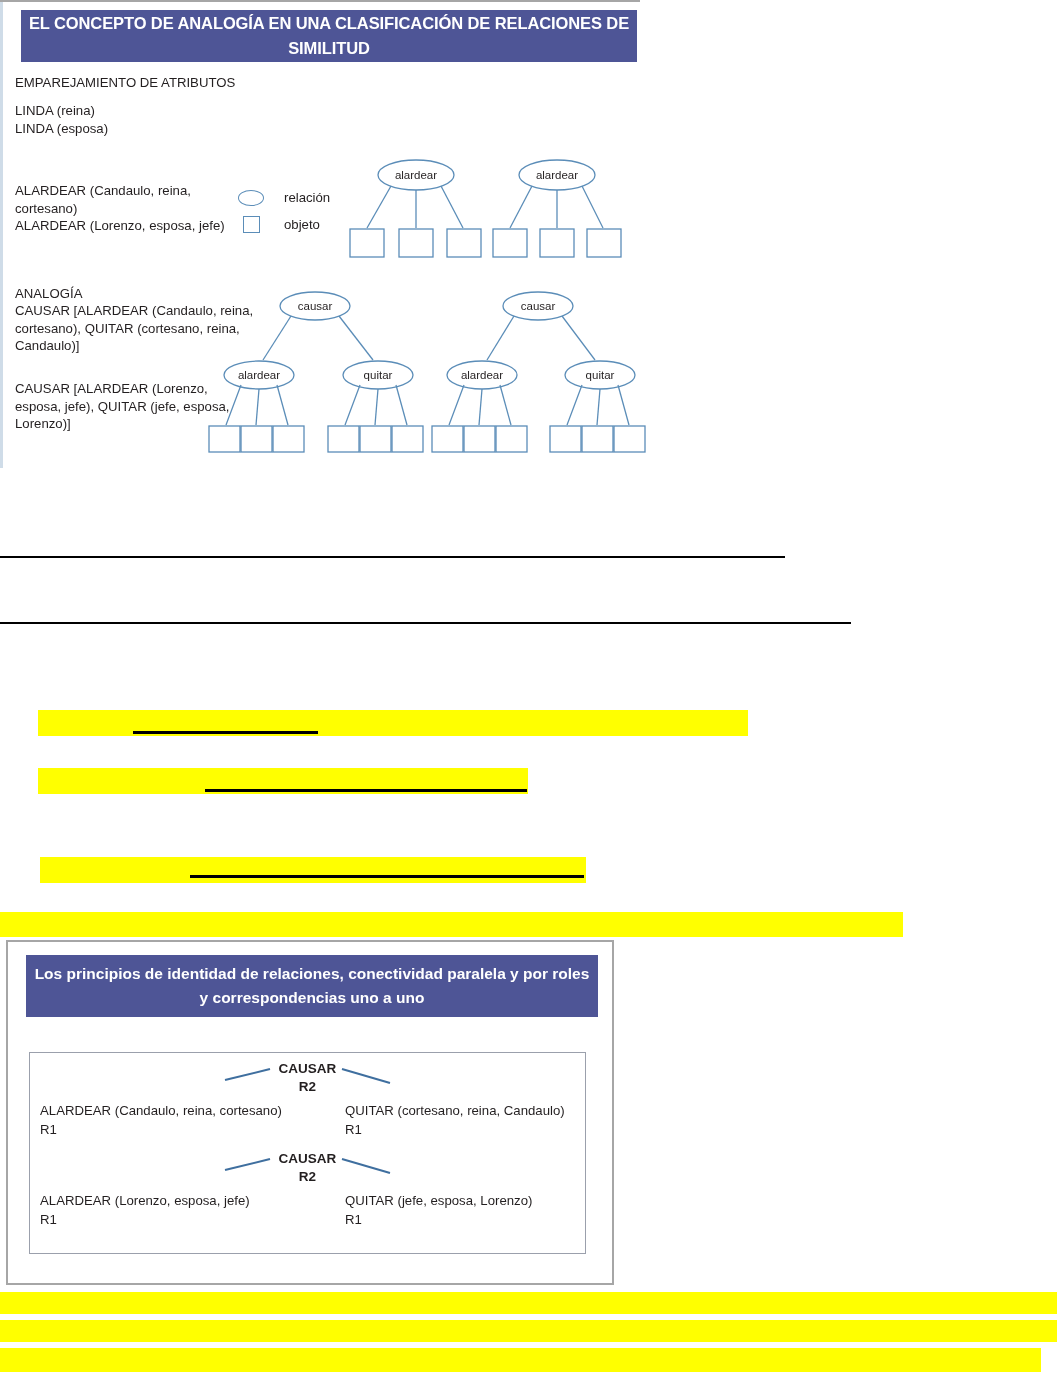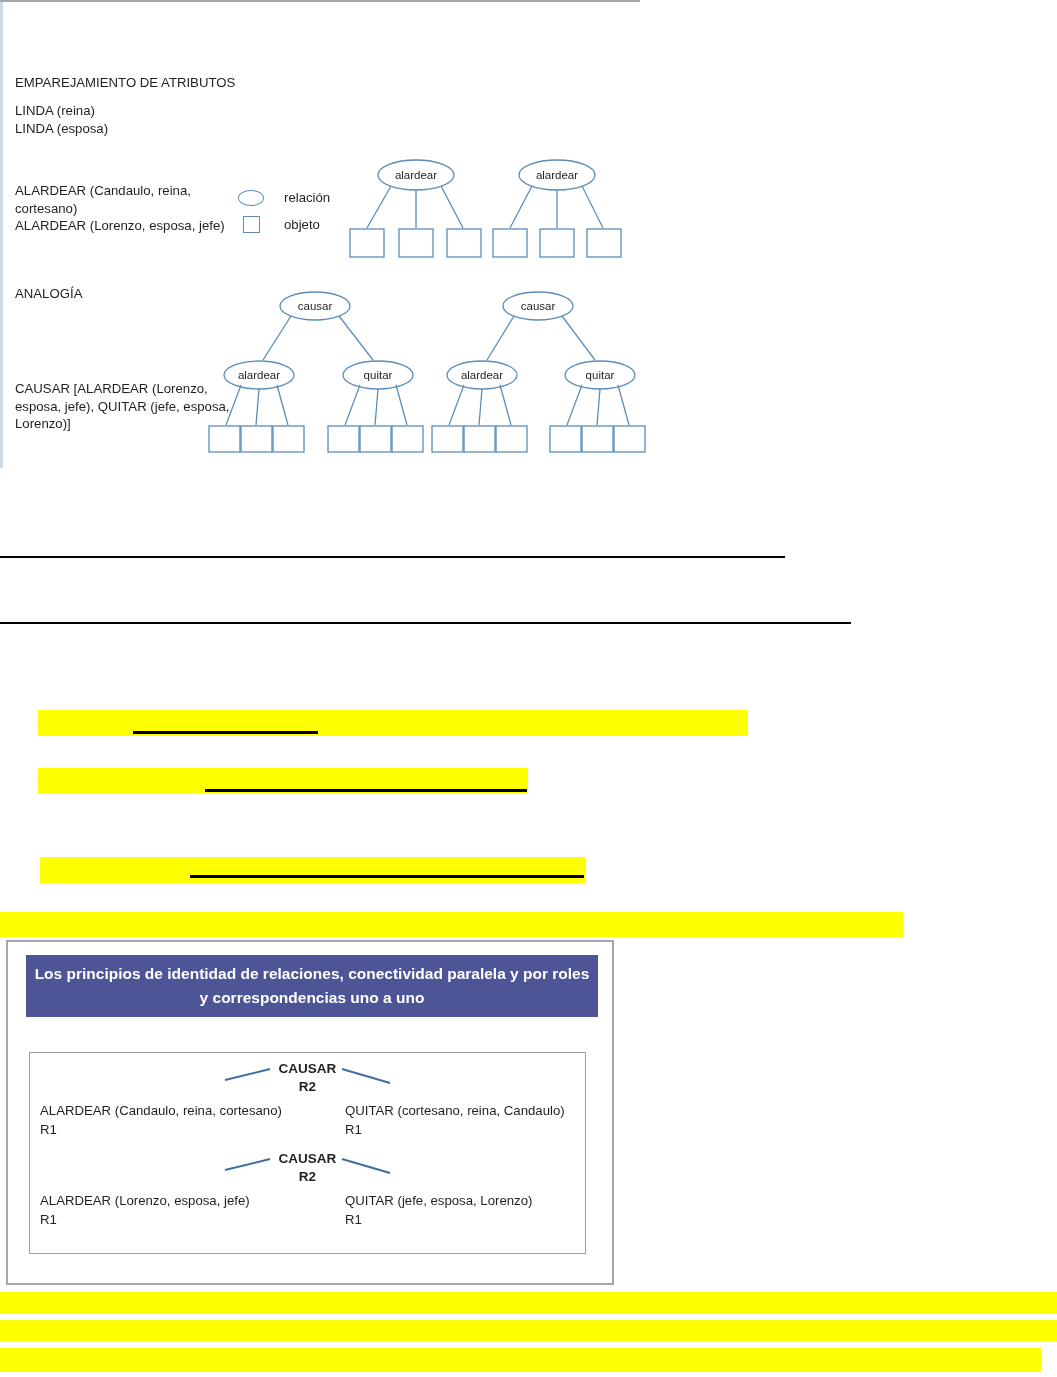--- a/index.html
+++ b/index.html
@@ -188,32 +188,34 @@
 </style>
 </head>
 <body>
 
 <div class="page">
 
   <div class="top-rule"></div>
 
   <div class="fig1">
 
+    <div class="fig1-title">EL CONCEPTO DE ANALOGÍA EN UNA CLASIFICACIÓN DE RELACIONES DE SIMILITUD</div>
 
     <div class="lbl u t-atrib">EMPAREJAMIENTO DE ATRIBUTOS</div>
 
     <div class="lbl t-linda">LINDA (reina)
 LINDA (esposa)</div>
 
 
     <div class="lbl t-alardear">ALARDEAR (Candaulo, reina, cortesano)
 ALARDEAR (Lorenzo, esposa, jefe)</div>
 
     <div class="lbl u t-analhdr">ANALOGÍA</div>
 
+    <div class="lbl t-causar1">CAUSAR  [ALARDEAR (Candaulo, reina, cortesano), QUITAR (cortesano, reina, Candaulo)]</div>
 
     <div class="lbl t-causar2">CAUSAR  [ALARDEAR (Lorenzo, esposa, jefe), QUITAR (jefe, esposa, Lorenzo)]</div>
 
     <div class="legend">
       <div class="legend-row">
         <span class="legend-glyph">
             <span class="ell-ico"></span>
           </span>
         <span class="legend-text">relación</span>
       </div>

